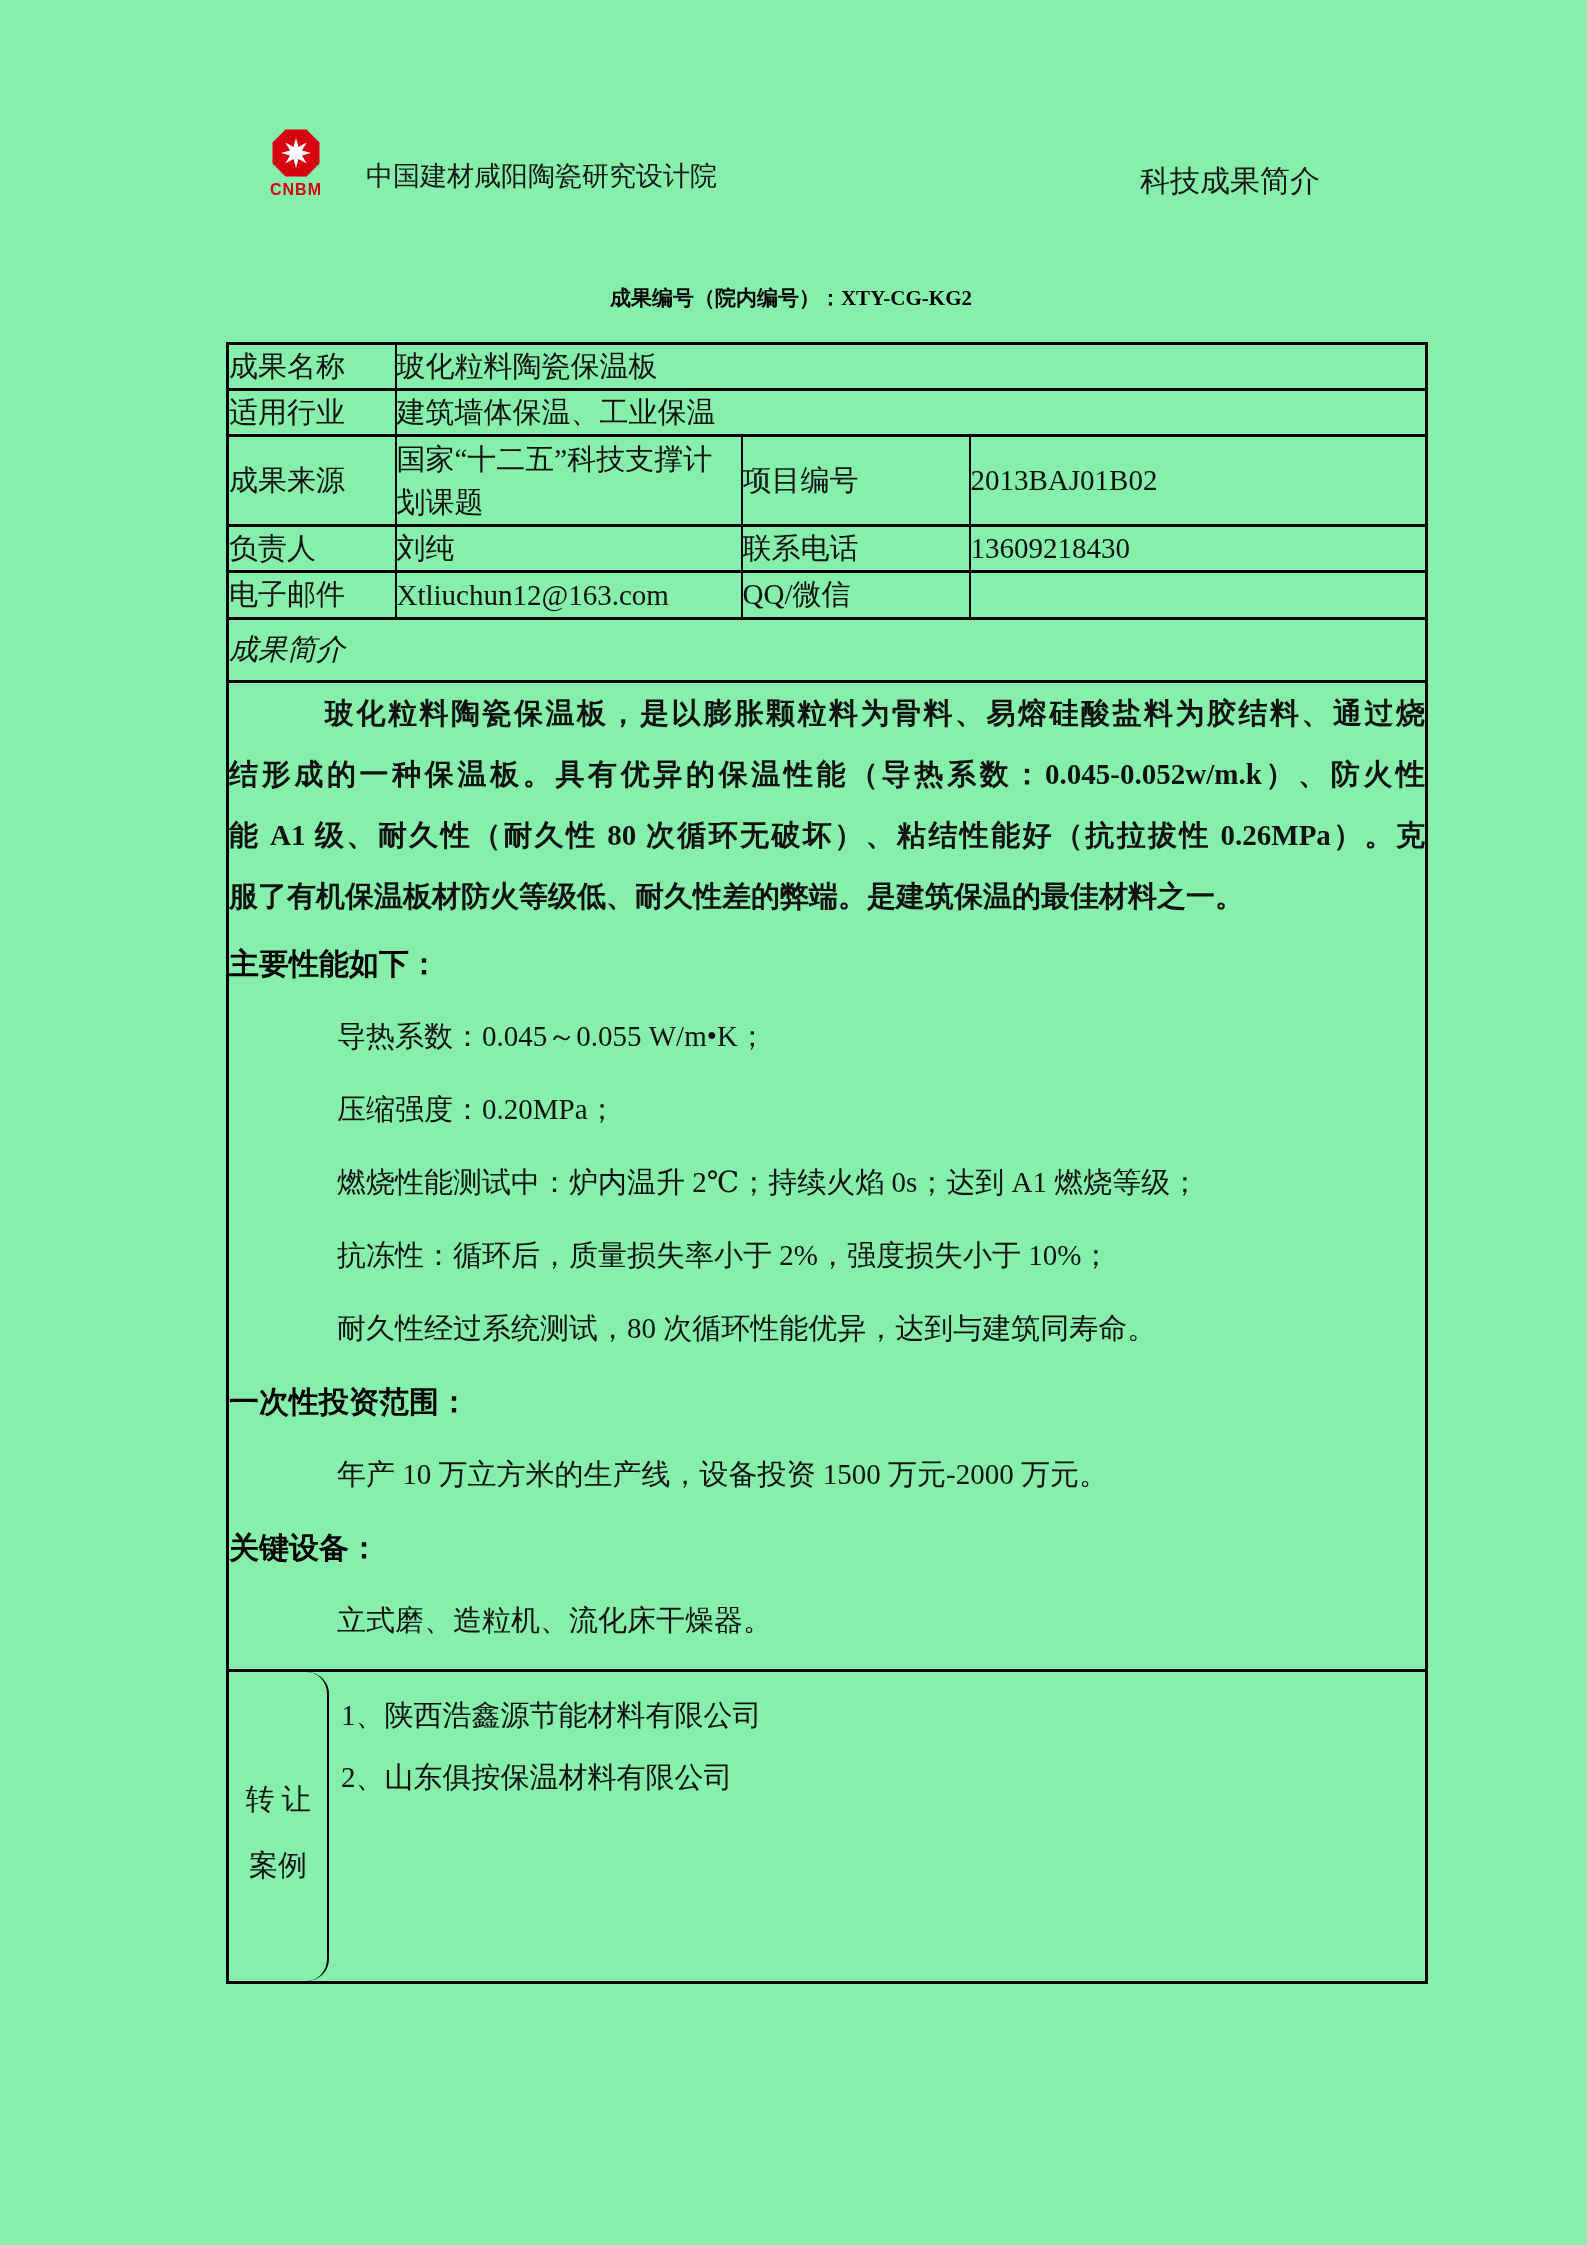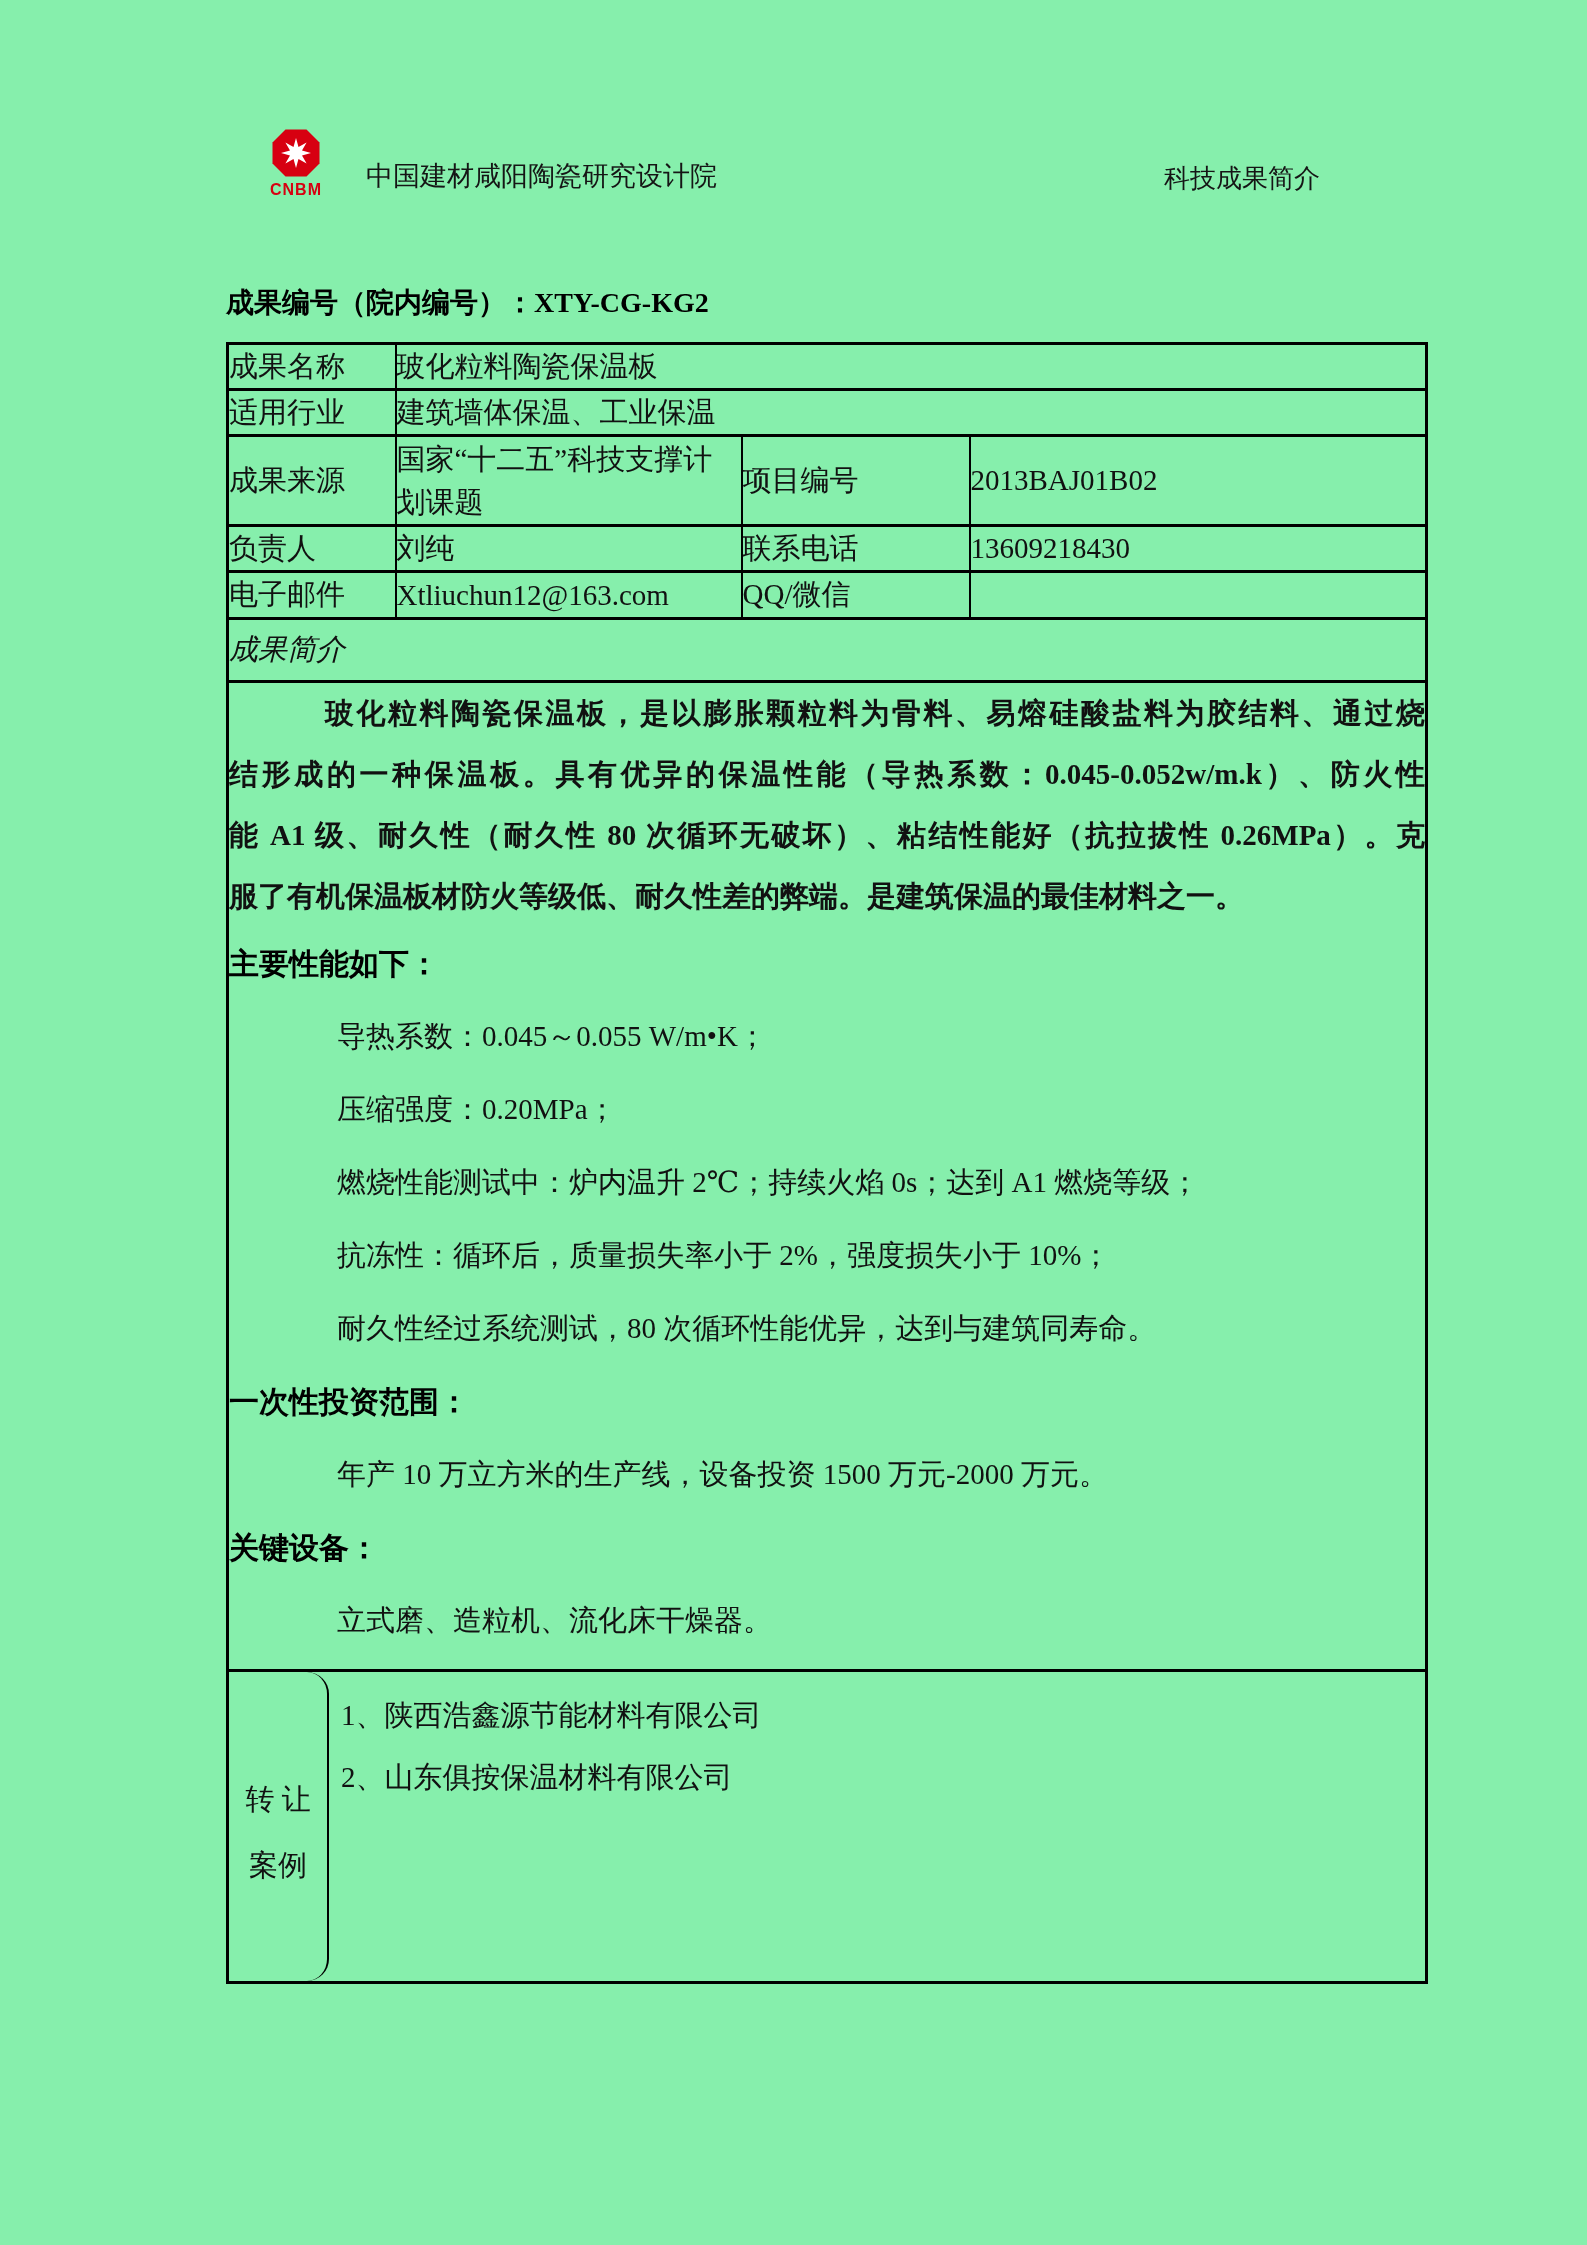--- a/index.html
+++ b/index.html
@@ -9,26 +9,26 @@
     overflow:hidden;
   }
 
   
   .logo { position:absolute; left:264px; top:128px; width:64px; text-align:center; }
   .logo svg { width:54px; height:50px; display:block; margin:0 auto; }
   .logo-text { font-family:"Liberation Sans","DejaVu Sans",sans-serif; font-weight:bold;
                color:#d70011; font-size:16px; letter-spacing:1px; margin-top:3px; }
   .org-name { position:absolute; left:366px; top:158px; font-size:27px;
               font-family:"Liberation Sans","DejaVu Sans",sans-serif; color:#151515; }
-  .doc-type { position:absolute; right:267px; top:161px; font-size:26px;
+  .doc-type { position:absolute; right:267px; top:161px; font-size:30px;
               font-family:"Liberation Sans","DejaVu Sans",sans-serif; color:#151515; }
 
   
-  .title { position:absolute; left:226px; width:1130px; top:284px; text-align:left;
-           font-size:28px; font-weight:bold; color:#000; }
+  .title { position:absolute; left:226px; width:1130px; top:284px; text-align:center;
+           font-size:21px; font-weight:bold; color:#000; }
 
   
   table.doc { position:absolute; left:226px; top:342px; width:1199px;
               border-collapse:collapse; table-layout:fixed; border:3px solid #000; }
   table.doc td { border:2px solid #000; border-top-width:3px; border-bottom-width:3px;
                  font-size:29px; color:#111; overflow:hidden; padding:0; }
   tr.h43 td { height:43px; }
   tr.h44 td { height:44px; }
   tr.h87 td { height:87px; }
   .cell-label  { padding-left:12px; }

